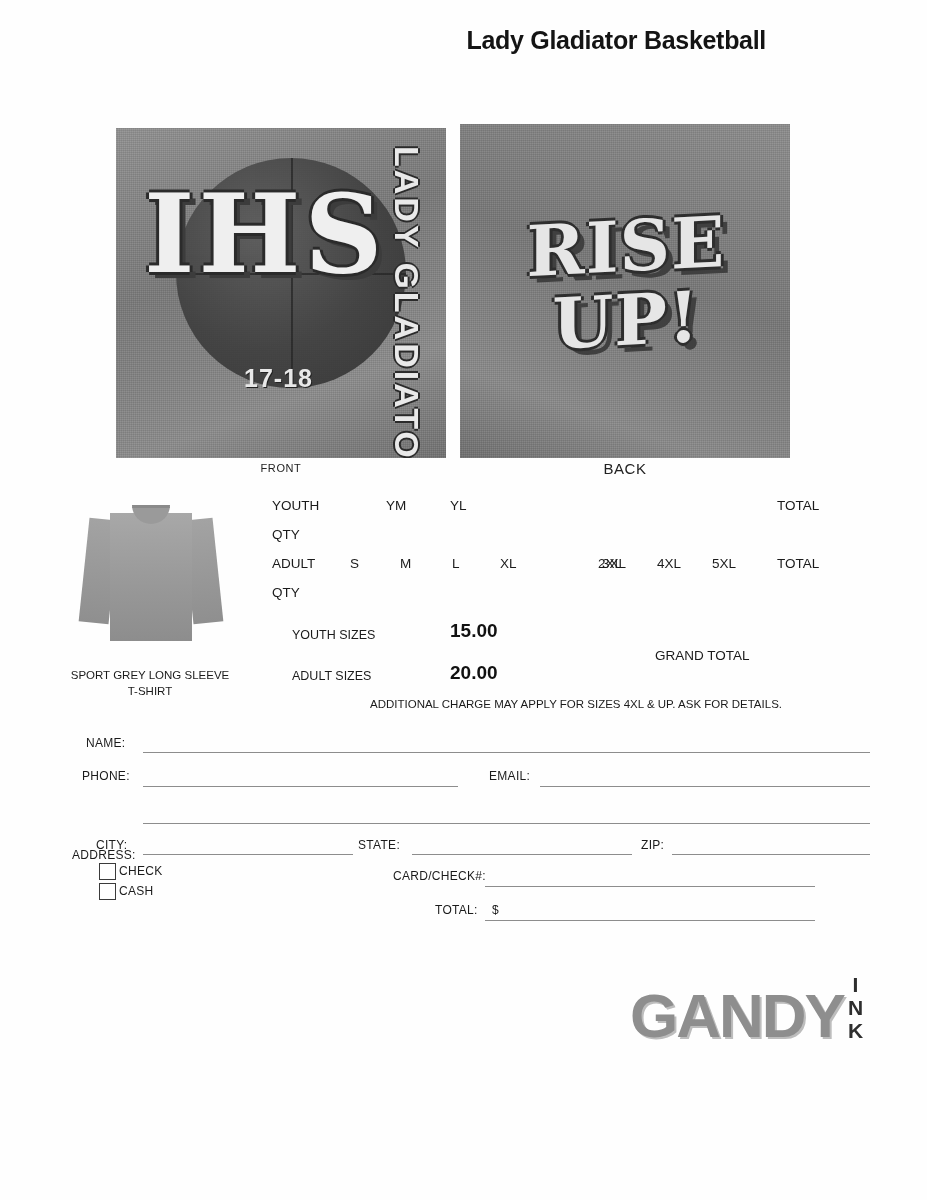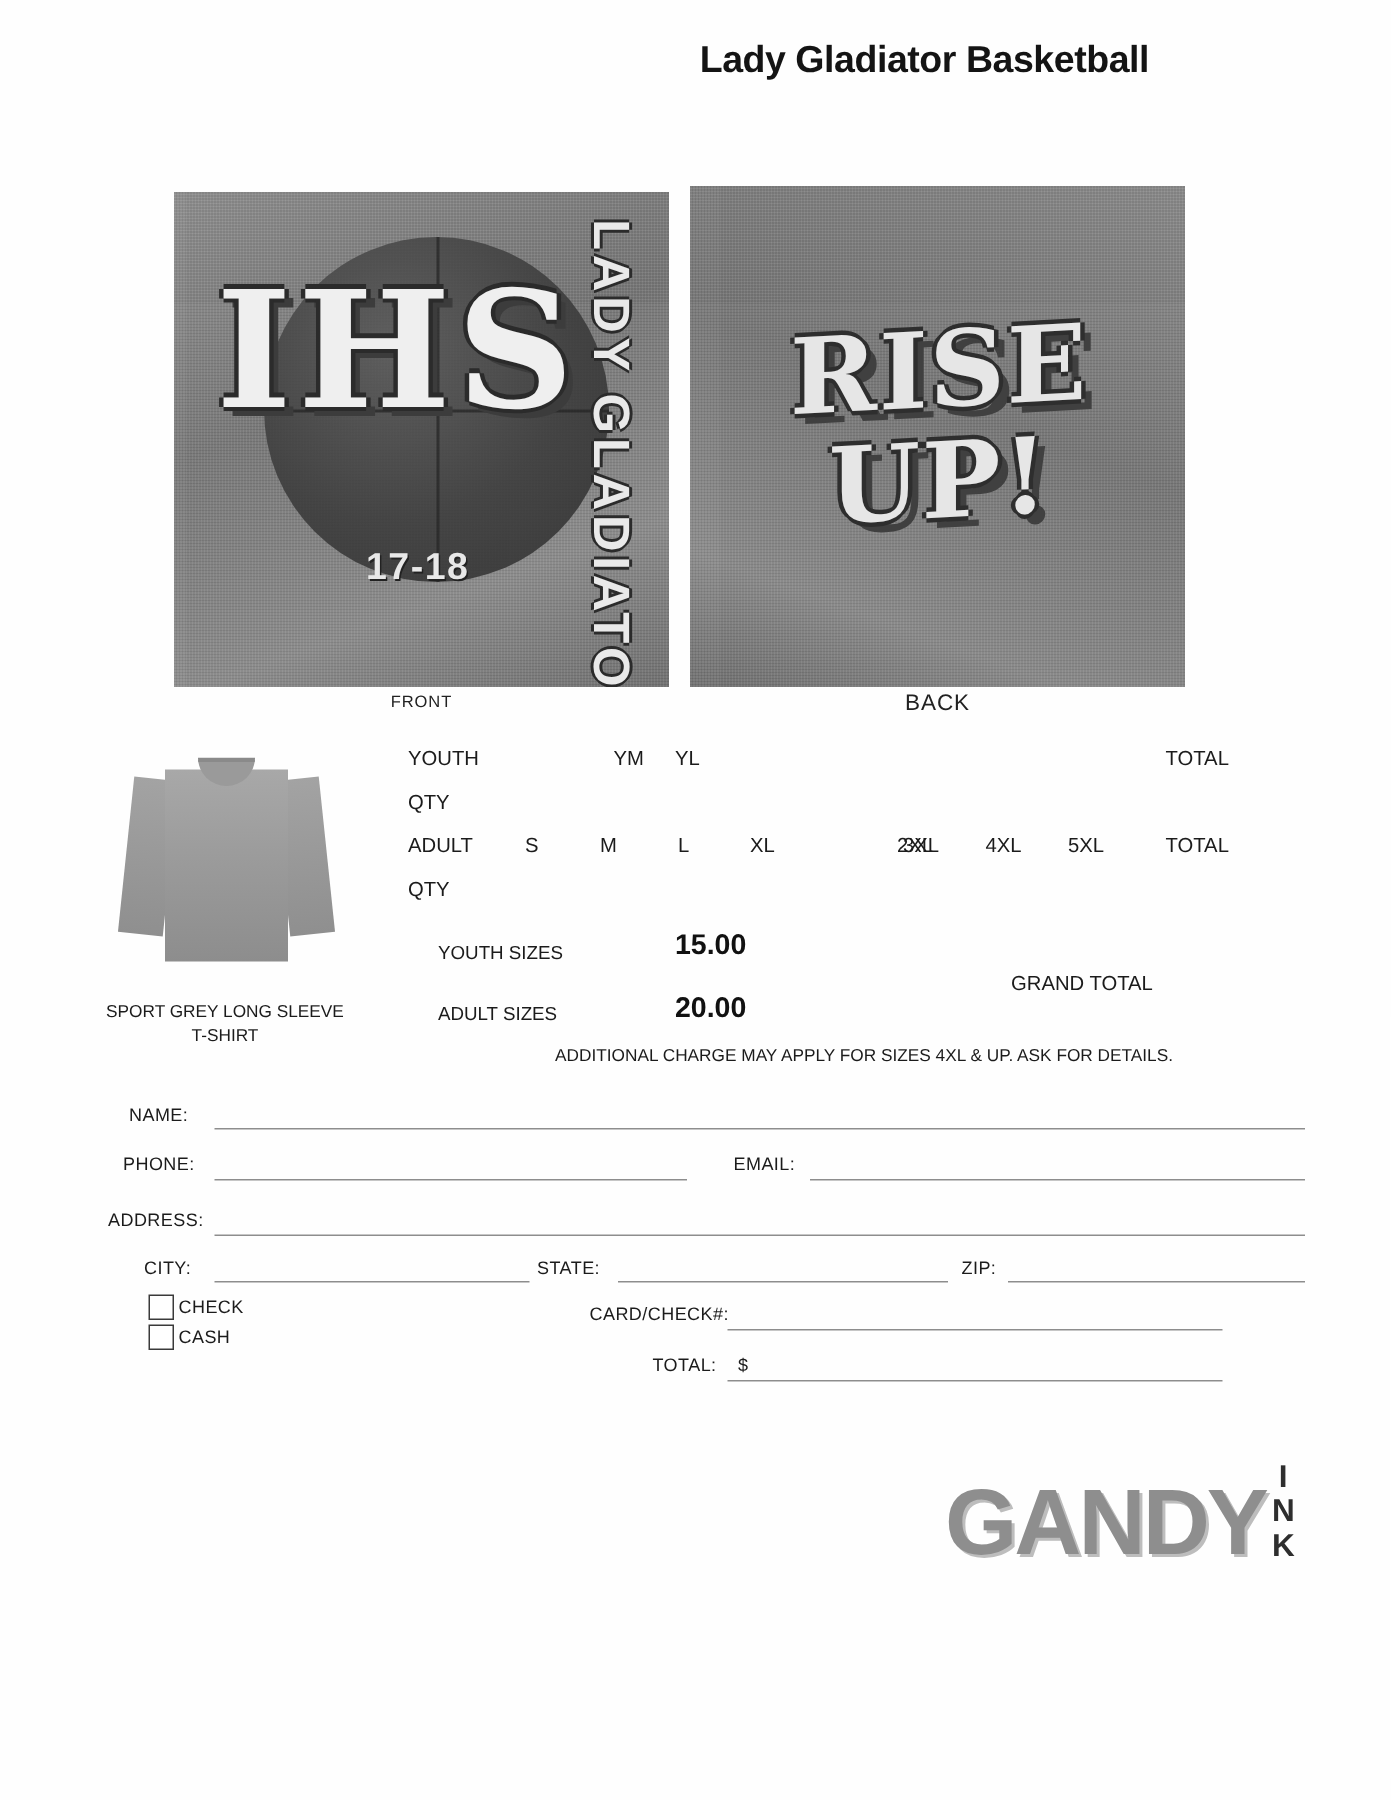--- a/index.html
+++ b/index.html
@@ -273,21 +273,20 @@
     font-size: 19px;
     font-weight: bold;
     color: #111;
   }
   .grand-total {
     position: absolute;
     left: 655px;
     top: 648px;
     font-size: 13.5px;
     color: #1b1b1b;
-    margin-left: 19px;
   }
   .addl-note {
     position: absolute;
     left: 370px;
     top: 698px;
     font-size: 11.5px;
     color: #1b1b1b;
   }
 
   
@@ -374,21 +373,21 @@
   </div>
   <div class="shirt-caption">
     <div>SPORT GREY LONG SLEEVE</div>
     <div>T-SHIRT</div>
   </div>
 
   <div class="grid">
 
     <div class="grow">
       <span class="lab">YOUTH</span>
-      <span class="gcell" style="left:114px;margin-left:23px;">YM</span>
+      <span class="gcell" style="left:114px;">YM</span>
       <span class="gcell" style="left:178px;">YL</span>
       <span class="gcell" style="left:505px;">TOTAL</span>
     </div>
     <div class="grow">
       <span class="lab">QTY</span>
     </div>
 
     <div class="grow">
       <span class="lab">ADULT</span>
       <span class="gcell" style="left:78px;">S</span>
@@ -414,21 +413,21 @@
   <div class="addl-note">ADDITIONAL CHARGE MAY APPLY FOR SIZES 4XL &amp; UP. ASK FOR DETAILS.</div>
 
   <div class="flabel" style="left:86px; top:736px;">NAME:</div>
   <div class="fline" style="left:143px; top:752px; width:727px;"></div>
 
   <div class="flabel" style="left:82px; top:769px;">PHONE:</div>
   <div class="fline" style="left:143px; top:786px; width:315px;"></div>
   <div class="flabel" style="left:489px; top:769px;">EMAIL:</div>
   <div class="fline" style="left:540px; top:786px; width:330px;"></div>
 
-  <div class="flabel" style="left:72px; top:806px;">ADDRESS:</div>
+  <div class="flabel" style="left:72px; top:848px;">ADDRESS:</div>
   <div class="fline" style="left:143px; top:823px; width:727px;"></div>
 
   <div class="flabel" style="left:96px; top:838px;">CITY:</div>
   <div class="fline" style="left:143px; top:854px; width:210px;"></div>
   <div class="flabel" style="left:358px; top:838px;">STATE:</div>
   <div class="fline" style="left:412px; top:854px; width:220px;"></div>
   <div class="flabel" style="left:641px; top:838px;">ZIP:</div>
   <div class="fline" style="left:672px; top:854px; width:198px;"></div>
 
   <div class="checkbox" style="left:99px; top:863px;"></div>

